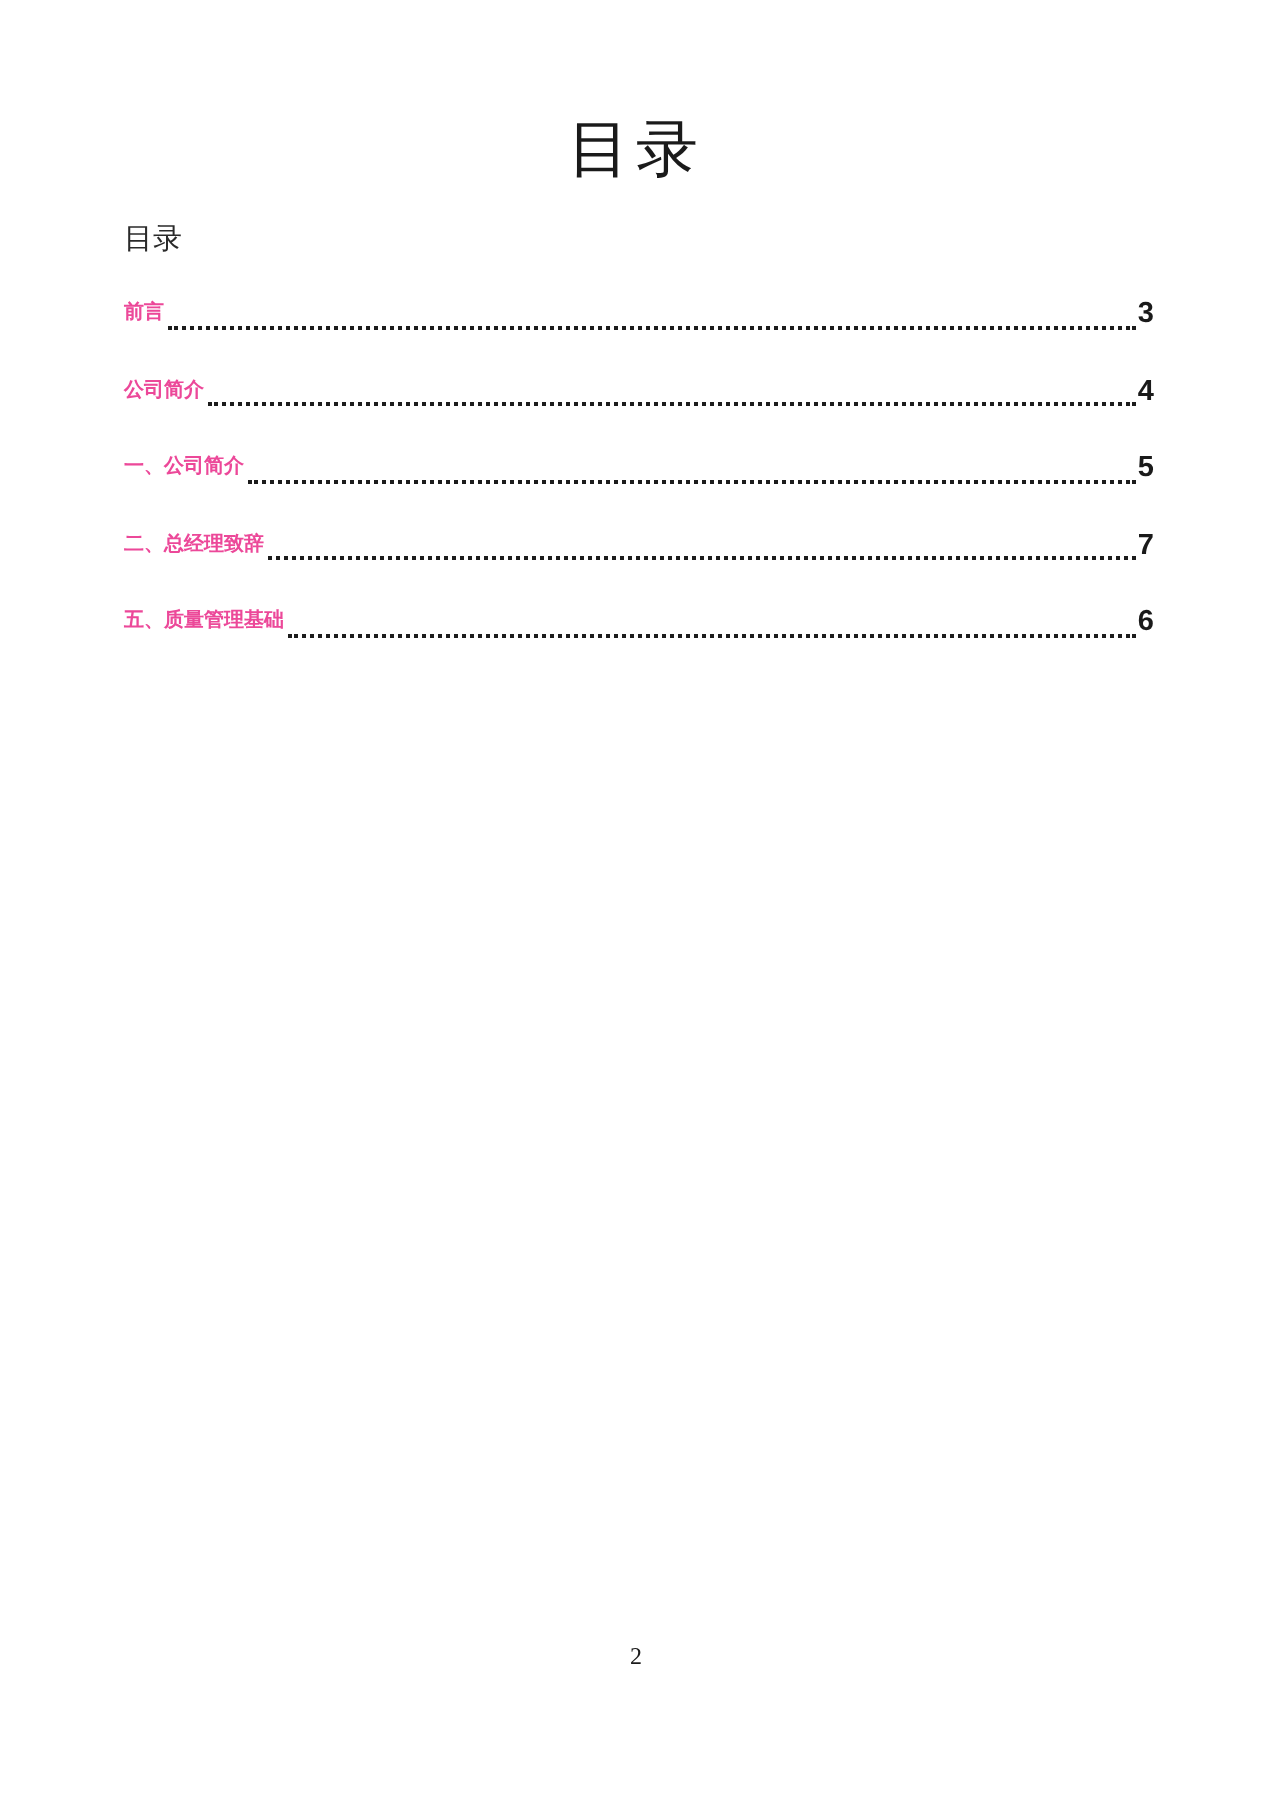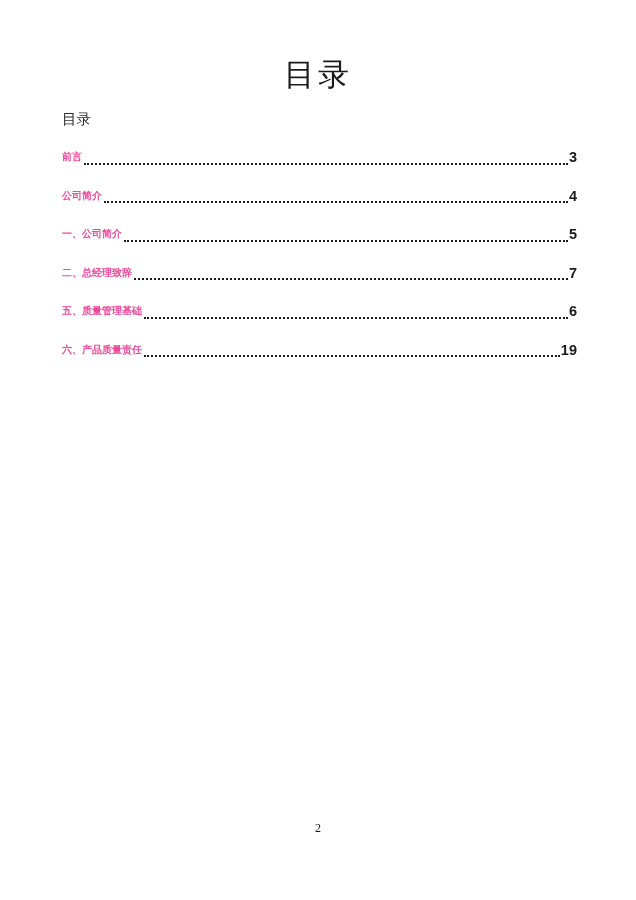--- a/index.html
+++ b/index.html
@@ -118,22 +118,17 @@
   </div>
 
 
 
   <div class="toc-entry">
     <span class="toc-entry-label">五、质量管理基础</span>
     <span class="toc-leader"></span>
     <span class="toc-entry-page">6</span>
   </div>
 
-  <div class="toc-entry">
-    <span class="toc-entry-label">六、产品质量责任</span>
-    <span class="toc-leader"></span>
-    <span class="toc-entry-page">19</span>
-  </div>
 
 </div>
 
   <div class="page-footer">2</div>
 </div>
 
 </body></html>

